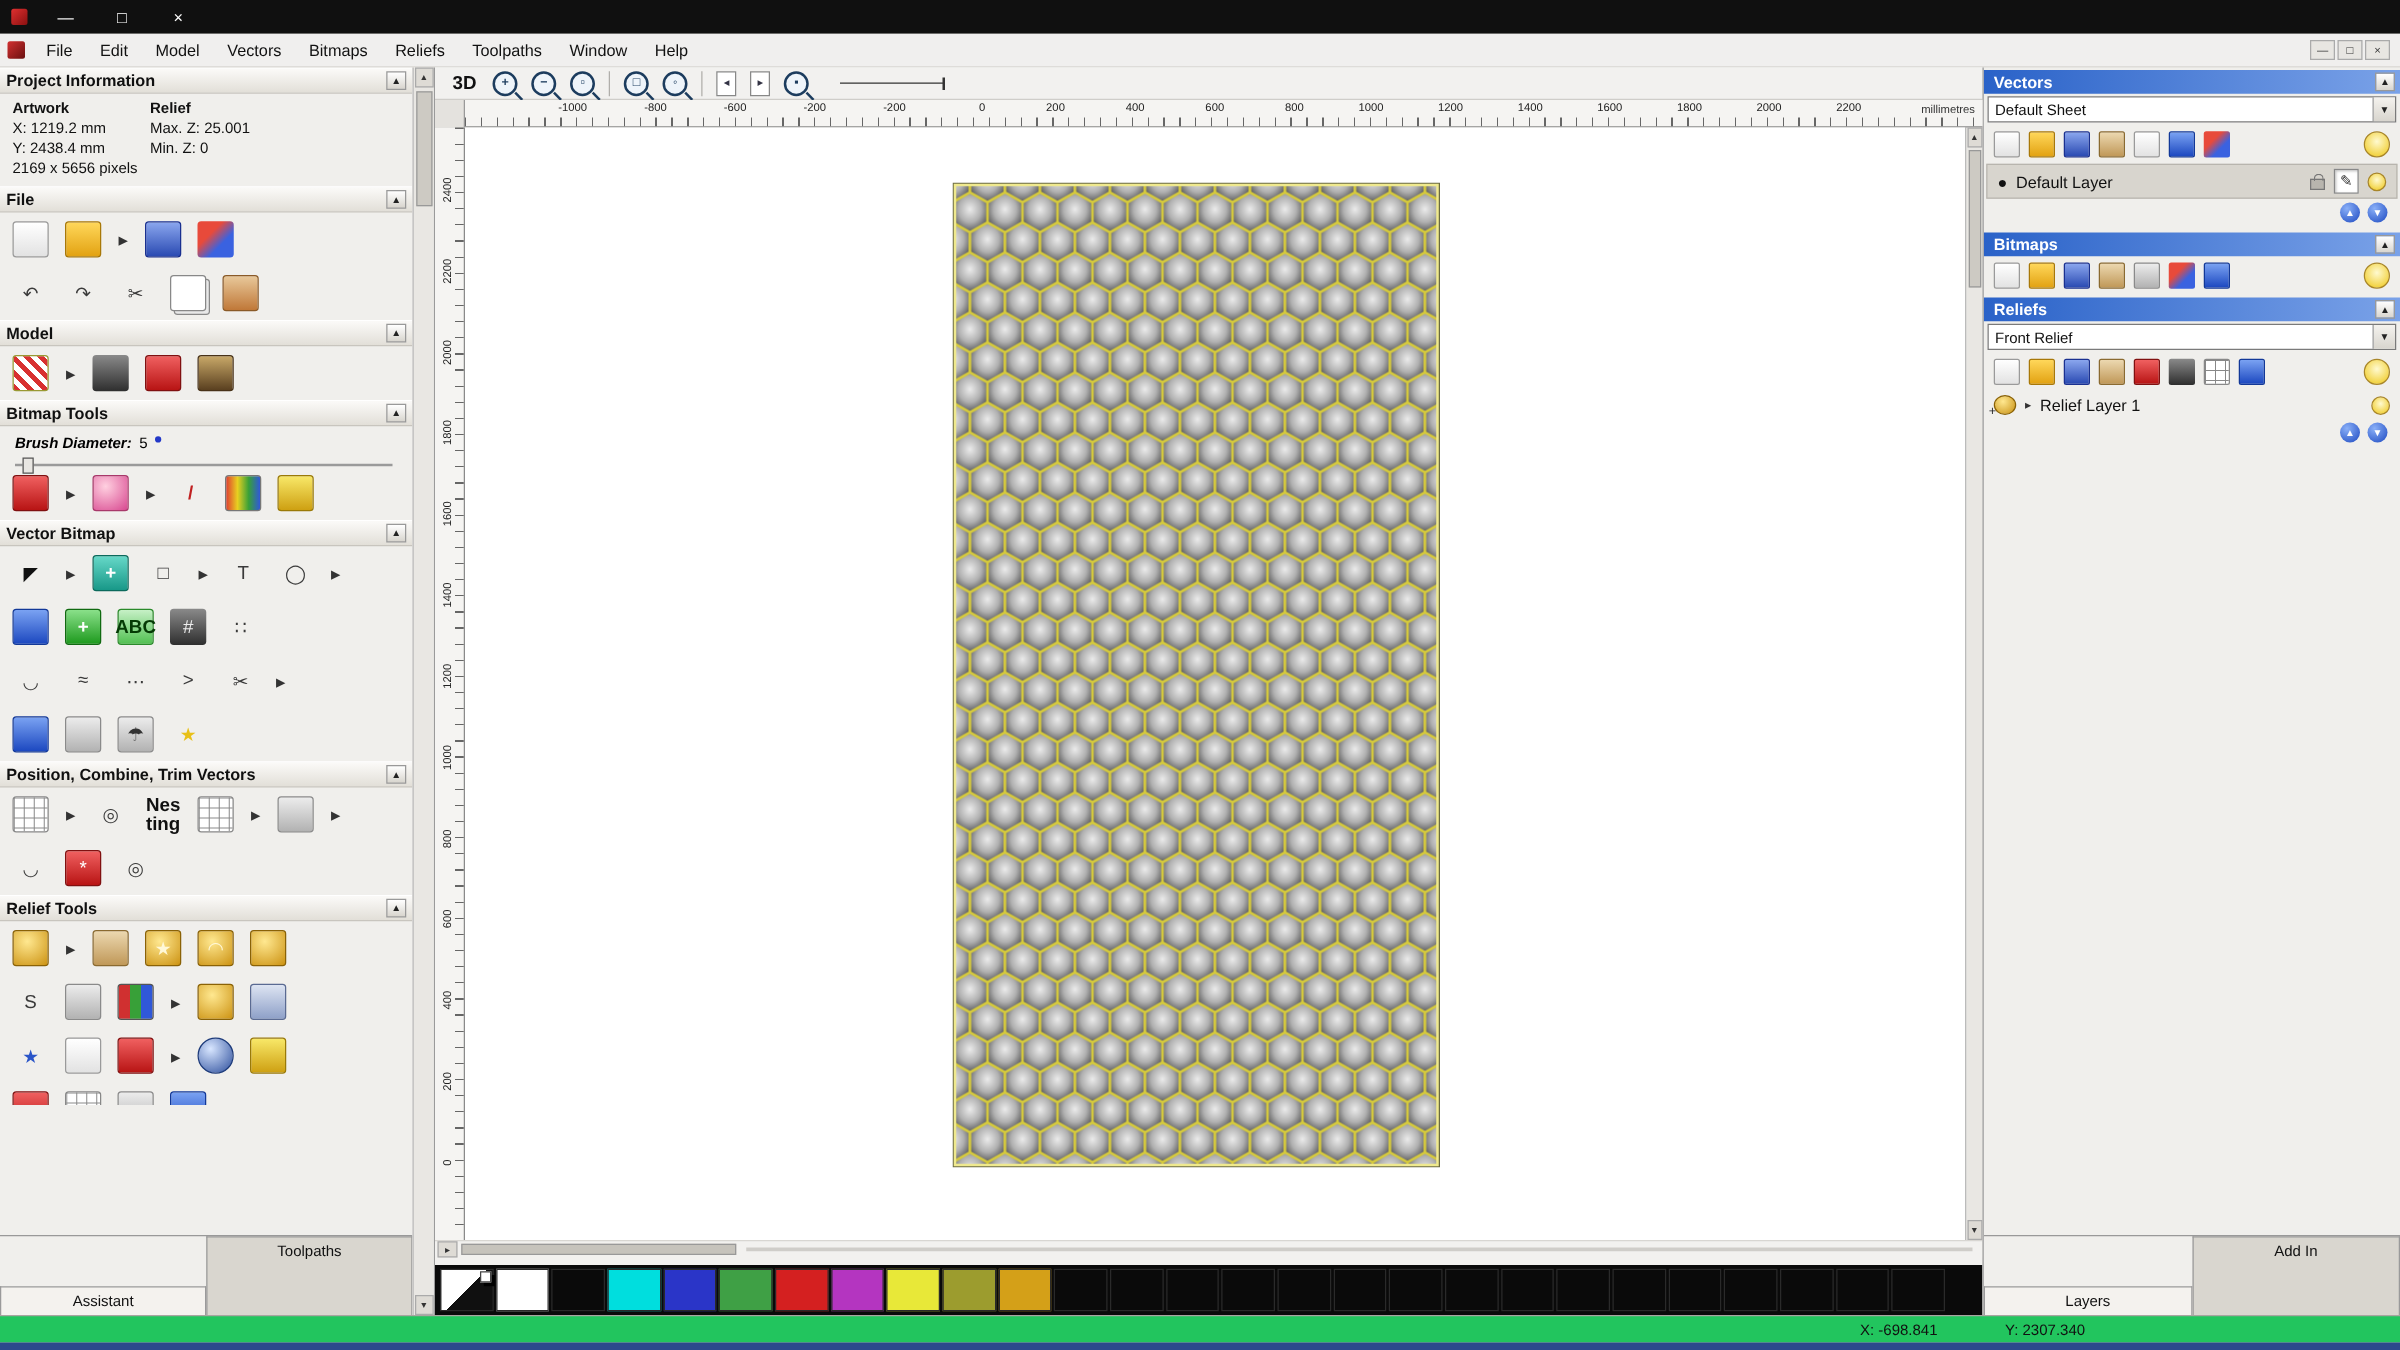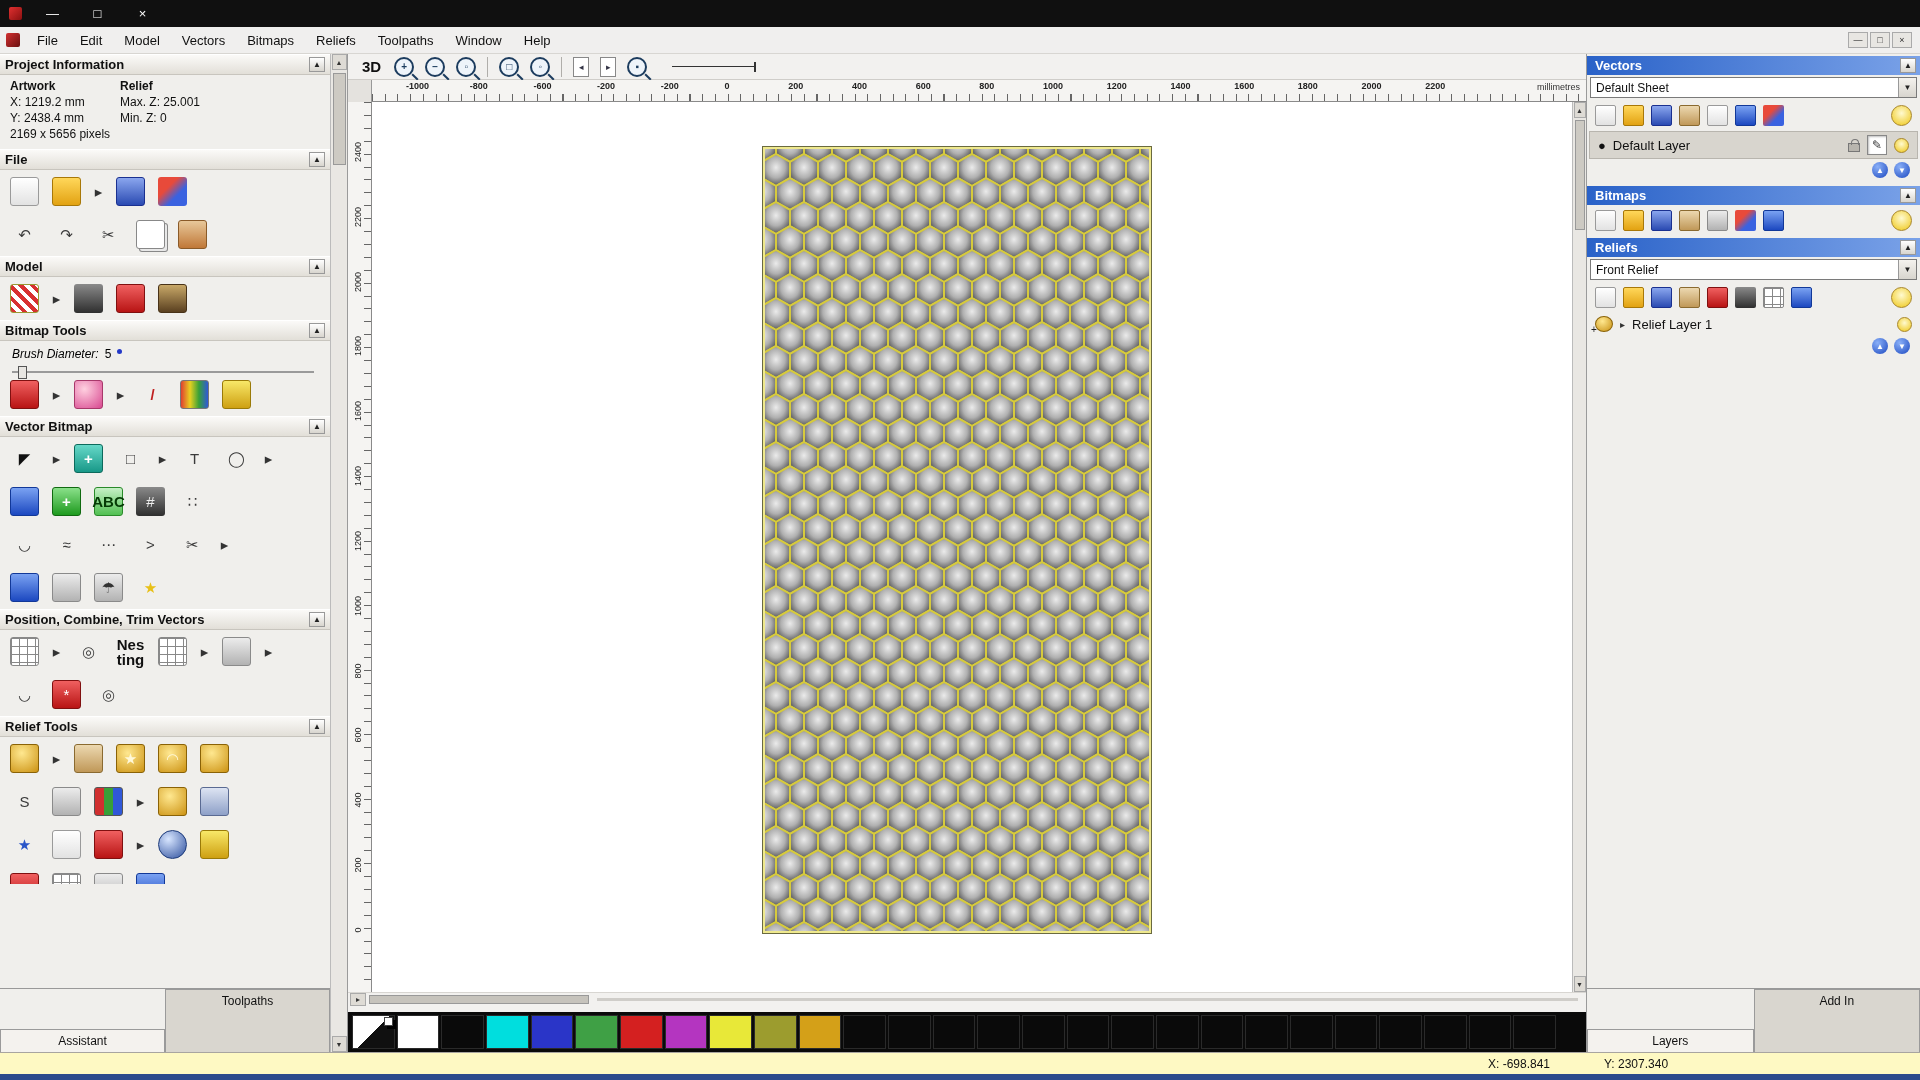--- a/index.html
+++ b/index.html
@@ -29,21 +29,21 @@
   .lp-content{width:331px;display:flex;flex-direction:column;overflow:hidden;}
   .lp-body{flex:1;overflow:hidden;padding-bottom:2px;}
   .sec-head{display:flex;align-items:center;justify-content:space-between;background:linear-gradient(#fbfaf8,#e2dfd8);border-top:1px solid #fff;border-bottom:1px solid #c8c5be;padding:2px 5px;font-size:13px;font-weight:bold;color:#101010;}
   .roll-btn{width:16px;height:15px;background:linear-gradient(#fff,#d8d5ce);border:1px solid #999;font-size:8px;display:flex;align-items:center;justify-content:center;color:#222;}
   .info-wrap{padding:4px 10px 8px;font-size:12px;color:#111;}
   .info-grid{display:grid;grid-template-columns:110px 1fr;row-gap:2px;}
   .info-grid .hd{font-weight:bold;}
   .icon-row{display:flex;align-items:center;gap:13px;padding:7px 10px;}
   .icon-row .ico{width:29px;height:29px;border-radius:3px;display:flex;align-items:center;justify-content:center;font-size:15px;flex:none;}
   .brush-row{display:flex;align-items:center;gap:6px;padding:6px 12px 2px;font-size:12px;}
-  .brush-label{font-style:italic;font-weight:normal;}
+  .brush-label{font-style:italic;font-weight:bold;}
   .slider{flex:1;height:2px;background:#9a9a9a;position:relative;margin:8px 4px 0 0;}
   .slider::before{content:"";position:absolute;left:6px;top:-5px;width:7px;height:11px;background:#e8e6e2;border:1px solid #555;}
   .bluedot{width:5px;height:5px;border-radius:50%;background:#2338c8;flex:none;margin-top:-6px;}
   .clip-row{height:18px;overflow:hidden;}
   .lp-tabs{display:flex;flex:none;border-top:1px solid #999;}
   .tab{flex:1;text-align:center;padding:4px 0;font-size:12px;background:#d9d6cf;border:1px solid #9a9a9a;border-bottom:none;color:#111;}
   .tab.active{background:#f4f2ee;margin-top:40px;}
   .lp-scroll{width:17px;background:#e9e7e3;border-left:1px solid #bbb;display:flex;flex-direction:column;align-items:center;}
   .sb-btn{width:15px;height:16px;background:#dedbd5;border:1px solid #aaa;font-size:7px;display:flex;align-items:center;justify-content:center;color:#333;flex:none;}
   .sb-thumb{width:13px;height:92px;background:#cdcac3;border:1px solid #999;margin-top:3px;}
@@ -94,21 +94,21 @@
   .t-sep{width:1px;height:20px;background:#b0aeaa;}
   .t-page{width:16px;height:20px;background:#fff;border:1px solid #888;display:flex;align-items:center;justify-content:center;font-size:9px;color:#334;flex:none;}
   .t-mag .g,.t-page .g{pointer-events:none;}
   .zoomline{width:84px;border-top:1px solid #333;position:relative;margin-left:16px;align-self:center;}
   .zoomline::after{content:"";position:absolute;right:0;top:-5px;width:2px;height:10px;background:#333;}
 
   .hruler{height:22px;position:relative;background:#f5f4f2;border-bottom:1px solid #8a8a8a;flex:none;font-size:9px;color:#222;}
   .hr-corner{position:absolute;left:0;top:0;width:24px;height:22px;background:#e4e2de;border-right:1px solid #999;}
   .hr-ticks{position:absolute;left:24px;right:0;bottom:0;height:7px;background:repeating-linear-gradient(90deg,#666 0 1px,transparent 1px 12.7px);}
   .hr-labels{position:absolute;left:58px;top:1px;width:1083px;display:flex;}
-  .hr-labels span{flex:1;text-align:left;font-weight:bold;}
+  .hr-labels span{flex:1;text-align:right;}
   .hr-unit{position:absolute;right:6px;top:2px;font-size:9px;color:#333;}
 
   .canvas-row{height:890px;display:flex;flex:none;}
   .vruler{width:24px;flex:none;background:#f5f4f2;border-right:1px solid #8a8a8a;position:relative;font-size:9px;color:#222;}
   .vr-ticks{position:absolute;top:0;bottom:0;right:0;width:7px;background:repeating-linear-gradient(180deg,#666 0 1px,transparent 1px 12.9px);}
   .vr-labels{position:absolute;top:44px;height:790px;left:1px;width:20px;display:flex;flex-direction:column;justify-content:space-between;}
   .vr-labels span{transform:rotate(-90deg);display:block;height:12px;text-align:center;}
   .canvas{width:1200px;flex:none;position:relative;background:#ffffff;overflow:hidden;}
   .panel-svg{position:absolute;left:390px;top:44px;}
   .vscroll{width:14px;flex:none;background:#e9e7e3;border-left:1px solid #bbb;display:flex;flex-direction:column;align-items:center;}
@@ -142,21 +142,21 @@
   .minilock::before{content:"";position:absolute;left:2px;top:-5px;width:6px;height:5px;border:1.5px solid #777;border-bottom:none;border-radius:4px 4px 0 0;}
   .bulb-s{width:15px;height:15px;flex:none;}
   .updown{display:flex;justify-content:flex-end;gap:6px;padding:3px 10px 6px;}
   .udbtn{width:16px;height:16px;border-radius:50%;background:radial-gradient(circle at 35% 30%,#8ab0f8,#1c48c0);color:#fff;font-size:8px;display:flex;align-items:center;justify-content:center;}
   .rp-spacer{flex:1;}
   .rp-tabs{display:flex;border-top:1px solid #999;}
   .palette-ico{width:20px;height:20px;border-radius:50%;background:conic-gradient(#d03030,#e8d020,#38a038,#3058d8,#d03030);border:1px solid #777;flex:none;}
   .exp{font-size:10px;color:#333;}
 
   
-  .statusbar{height:22px;background:#fef9c3;border-top:1px solid #a8a5a0;display:flex;align-items:center;justify-content:flex-end;gap:26px;padding-right:226px;font-size:12px;color:#111;}
+  .statusbar{height:22px;background:#22c55e;border-top:1px solid #a8a5a0;display:flex;align-items:center;justify-content:flex-end;gap:26px;padding-right:226px;font-size:12px;color:#111;}
   .statusbar span{min-width:90px;}
   .taskstrip{height:6px;background:#2c4a8c;}
 </style>
 </head>
 <body>
 
 <div class="titlebar">
   <span class="app-icon"></span>
   <div class="winbtns">
     <span>—</span>

